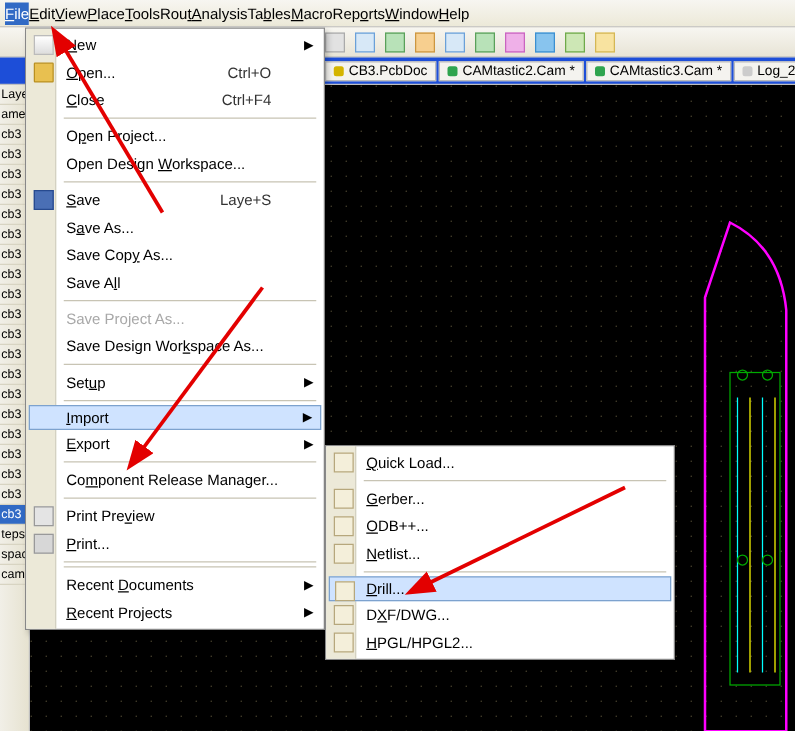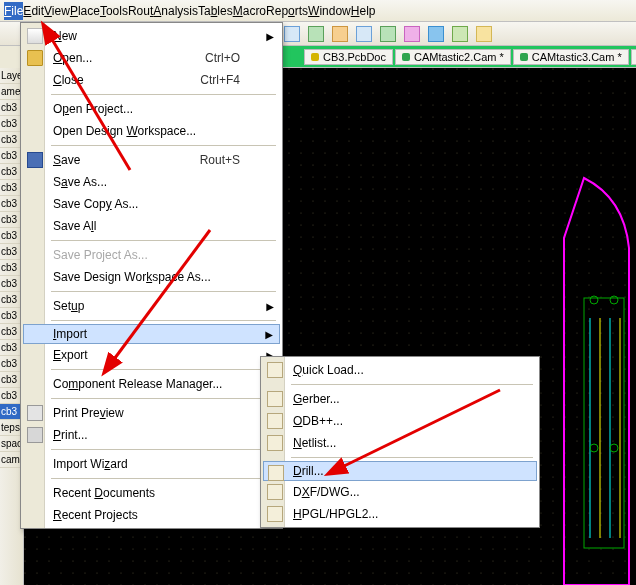--- a/index.html
+++ b/index.html
@@ -39,28 +39,27 @@
     gap: 8px;
     padding-left: 260px; 
     overflow: hidden;
   }
   .toolbar .tb-icon {
     width: 16px; height: 16px;
     display: inline-block;
   }
   .tabline {
     height: 22px;
-    background: #22c55e;
+    background: #1d4ed8;
     border-bottom: 1px solid #c0c0c0;
     display: flex;
     align-items: center;
     padding-left: 260px;
     gap: 2px;
     overflow: hidden;
-    margin-left: 44px;
   }
   .doc-tab {
     display: flex; align-items: center;
     padding: 1px 6px;
     border: 1px solid #bbb;
     background: #f4f3ef;
     font-size: 11px;
     gap: 4px;
     white-space: nowrap;
   }
@@ -124,21 +123,21 @@
     border-top: 1px solid #c8c4b4;
     height:0;
   }
   .menu .micon {
     position:absolute; left:4px; top:3px;
     width:16px;height:16px;
   }
 
   #file-menu {
     left: 20px; top: 22px;
-    width: 263px;
+    width: 240px;
   }
   #import-submenu {
     left: 260px; top: 356px;
     width: 280px;
   }
   .ico-new { background:linear-gradient(#fff,#ddd); border:1px solid #bbb; }
   .ico-open { background:#e8c050; border:1px solid #b99020; border-radius:1px; }
   .ico-save { background:#4a6fb5; border:1px solid #274a8f; }
   .ico-print { background:#d7d7d7; border:1px solid #999; }
   .ico-printprev { background:#e4e4e4; border:1px solid #999; }
@@ -272,21 +271,21 @@
       <div class="mentry">
         <span>O<span class="u">p</span>en Project...</span>
       </div>
       <div class="mentry">
         <span>Open Design <span class="u">W</span>orkspace...</span>
       </div>
       <div class="sep"></div>
       <div class="mentry">
         <span class="micon ico-save"></span>
         <span><span class="u">S</span>ave</span>
-        <span class="shortcut">Rout+S</span>
+        <span class="shortcut">Laye+S</span>
       </div>
       <div class="mentry">
         <span>S<span class="u">a</span>ve As...</span>
       </div>
       <div class="mentry">
         <span>Save Cop<span class="u">y</span> As...</span>
       </div>
       <div class="mentry">
         <span>Save A<span class="u">l</span>l</span>
       </div>
@@ -318,23 +317,20 @@
       <div class="sep"></div>
       <div class="mentry">
         <span class="micon ico-printprev"></span>
         <span>Print Pre<span class="u">v</span>iew</span>
       </div>
       <div class="mentry">
         <span class="micon ico-print"></span>
         <span><span class="u">P</span>rint...</span>
       </div>
       <div class="sep"></div>
-      <div class="mentry">
-        <span>Import Wi<span class="u">z</span>ard</span>
-      </div>
       <div class="sep"></div>
       <div class="mentry">
         <span>Recent <span class="u">D</span>ocuments</span>
         <span class="arrow">▶</span>
       </div>
       <div class="mentry">
         <span><span class="u">R</span>ecent Projects</span>
         <span class="arrow">▶</span>
       </div>
     </div>

